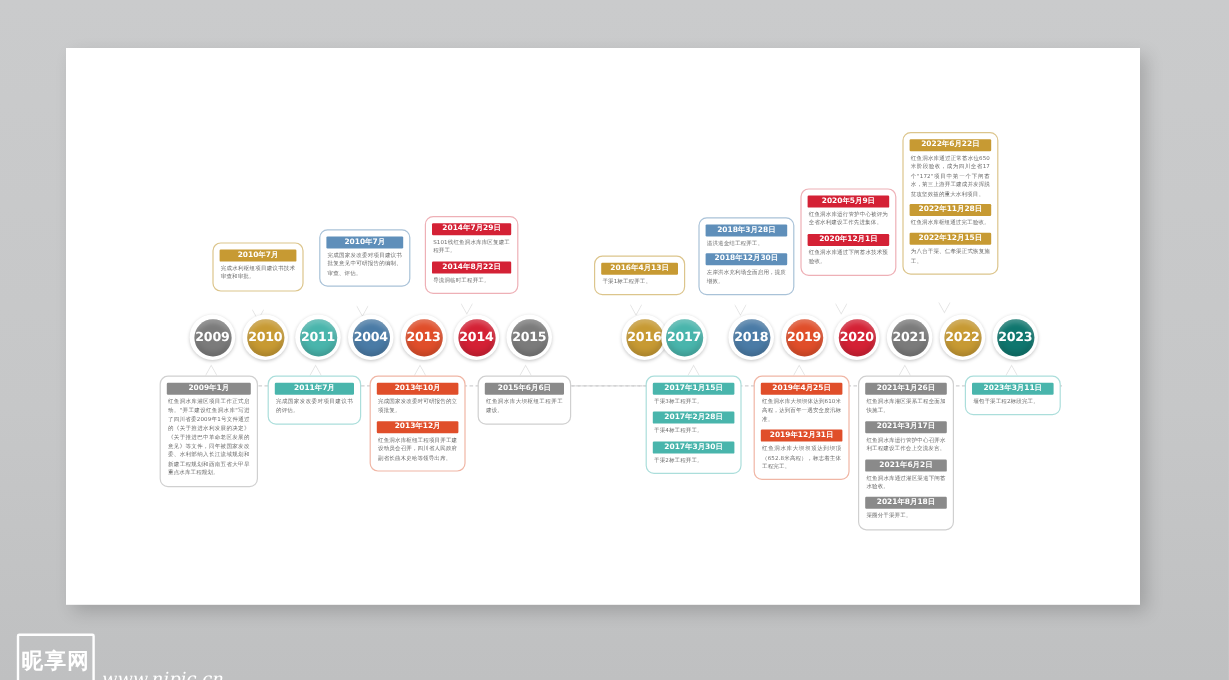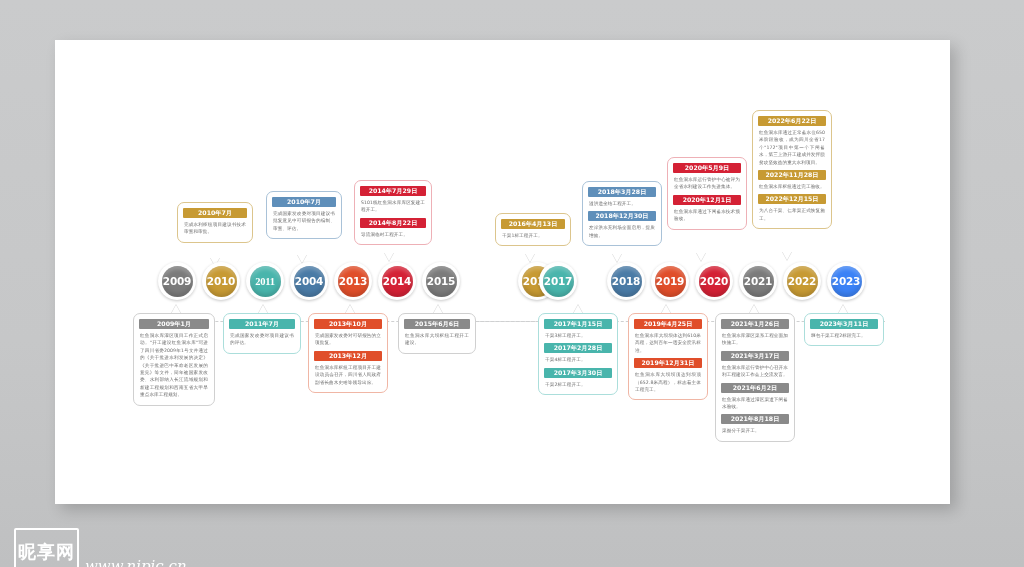--- a/index.html
+++ b/index.html
@@ -272,58 +272,58 @@
       <span class="body">堰包干渠工程2标段完工。</span>
     </div>
     <div class="tail tail-up" style="left:783px; top:265px;"></div>
 
     <div class="node" style="left:103px; top:222px;">
       <span class="disc" style="background:#7b7b7b;">2009</span>
     </div>
     <div class="node" style="left:147px; top:222px;">
       <span class="disc" style="background:#c79a33;">2010</span>
     </div>
-    <div class="node" style="left:191px; top:222px;font-family:Liberation Serif, serif;">
+    <div class="node" style="left:191px; top:222px;">
       <span class="disc" style="background:#49b5ac;">2011</span>
     </div>
     <div class="node" style="left:235px; top:222px;">
       <span class="disc" style="background:#4a7ba6;">2004</span>
     </div>
     <div class="node" style="left:279px; top:222px;">
       <span class="disc" style="background:#e04e2a;">2013</span>
     </div>
     <div class="node" style="left:323px; top:222px;">
       <span class="disc" style="background:#d42135;">2014</span>
     </div>
     <div class="node" style="left:367px; top:222px;">
       <span class="disc" style="background:#7b7b7b;text-align:right;">2015</span>
     </div>
     <div class="node" style="left:463px; top:222px;">
       <span class="disc" style="background:#c79a33;">2016</span>
     </div>
-    <div class="node" style="left:484px; top:222px;">
+    <div class="node" style="left:496px; top:222px;">
       <span class="disc" style="background:#49b5ac;">2017</span>
     </div>
     <div class="node" style="left:552px; top:222px;">
       <span class="disc" style="background:#4a7ba6;">2018</span>
     </div>
     <div class="node" style="left:596px; top:222px;">
       <span class="disc" style="background:#e04e2a;">2019</span>
     </div>
     <div class="node" style="left:640px; top:222px;">
       <span class="disc" style="background:#d42135;">2020</span>
     </div>
     <div class="node" style="left:684px; top:222px;">
       <span class="disc" style="background:#7b7b7b;">2021</span>
     </div>
     <div class="node" style="left:728px; top:222px;">
       <span class="disc" style="background:#c79a33;">2022</span>
     </div>
     <div class="node" style="left:772px; top:222px;">
-      <span class="disc" style="background:#3b82f6;">2023</span>
+      <span class="disc" style="background:#0f766e;">2023</span>
     </div>
 
   </div>
 
   <div id="footer">
     <div id="brand">
       <span class="logo-cn">昵享网</span>
       <span class="logo-url">www.nipic.cn</span>
     </div>
   </div>

